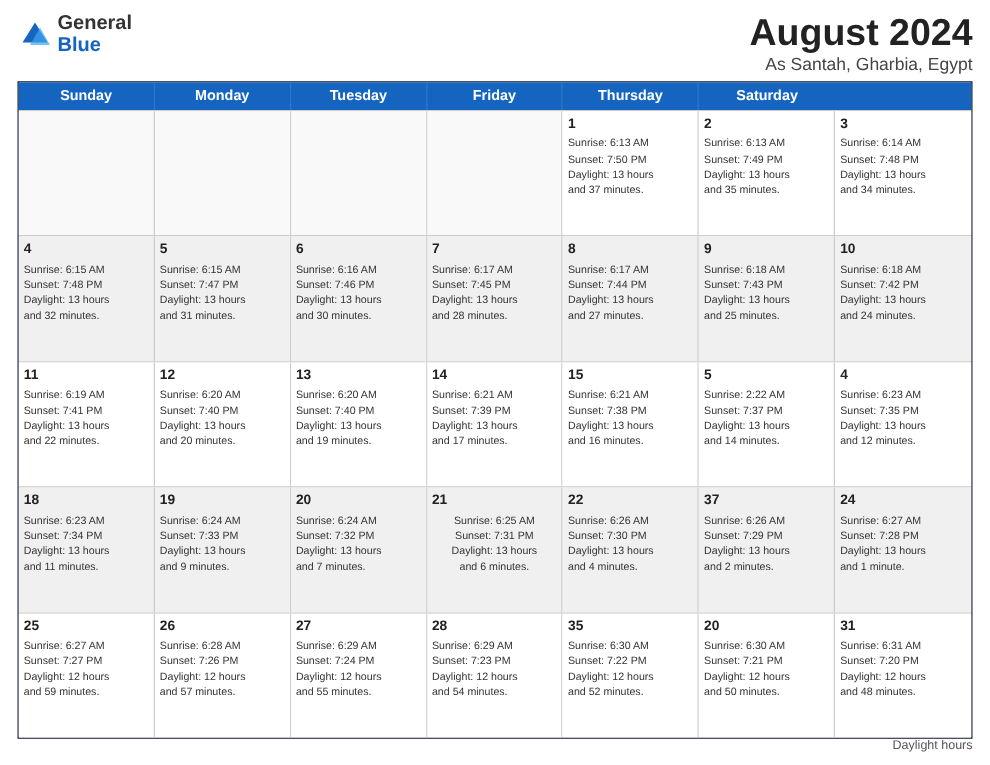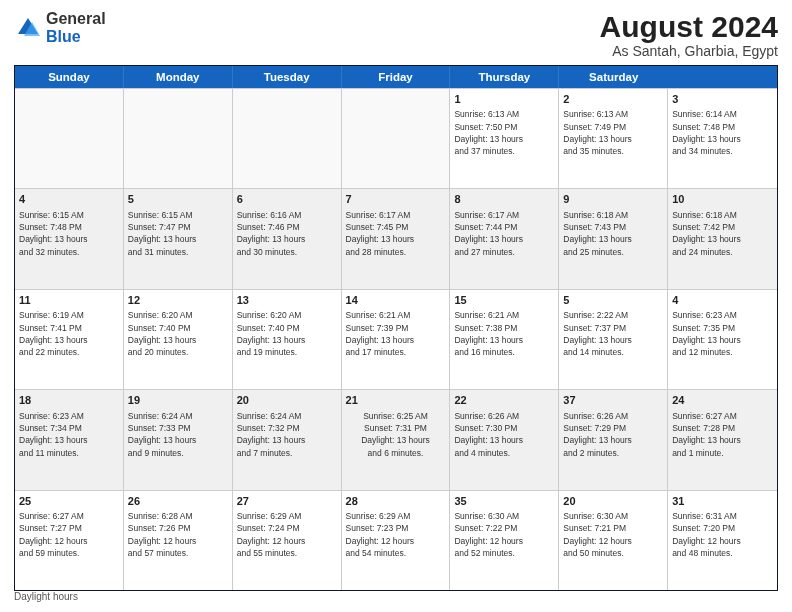--- a/index.html
+++ b/index.html
@@ -105,21 +105,21 @@
     }
     .day-info {
       font-size: 8.5px;
       color: #333;
       line-height: 1.45;
     }
     .footer-note {
       font-size: 10px;
       color: #555;
       margin-top: 0;
-      text-align: left;
+      text-align: right;
     }
   </style>
 </head>
 <body>
 
 <div class="page">
   <div class="header">
     <div class="logo">
       <svg class="logo-icon" viewBox="0 0 28 28">
         <polygon points="14,4 24,20 4,20" fill="#1565C0"></polygon>

